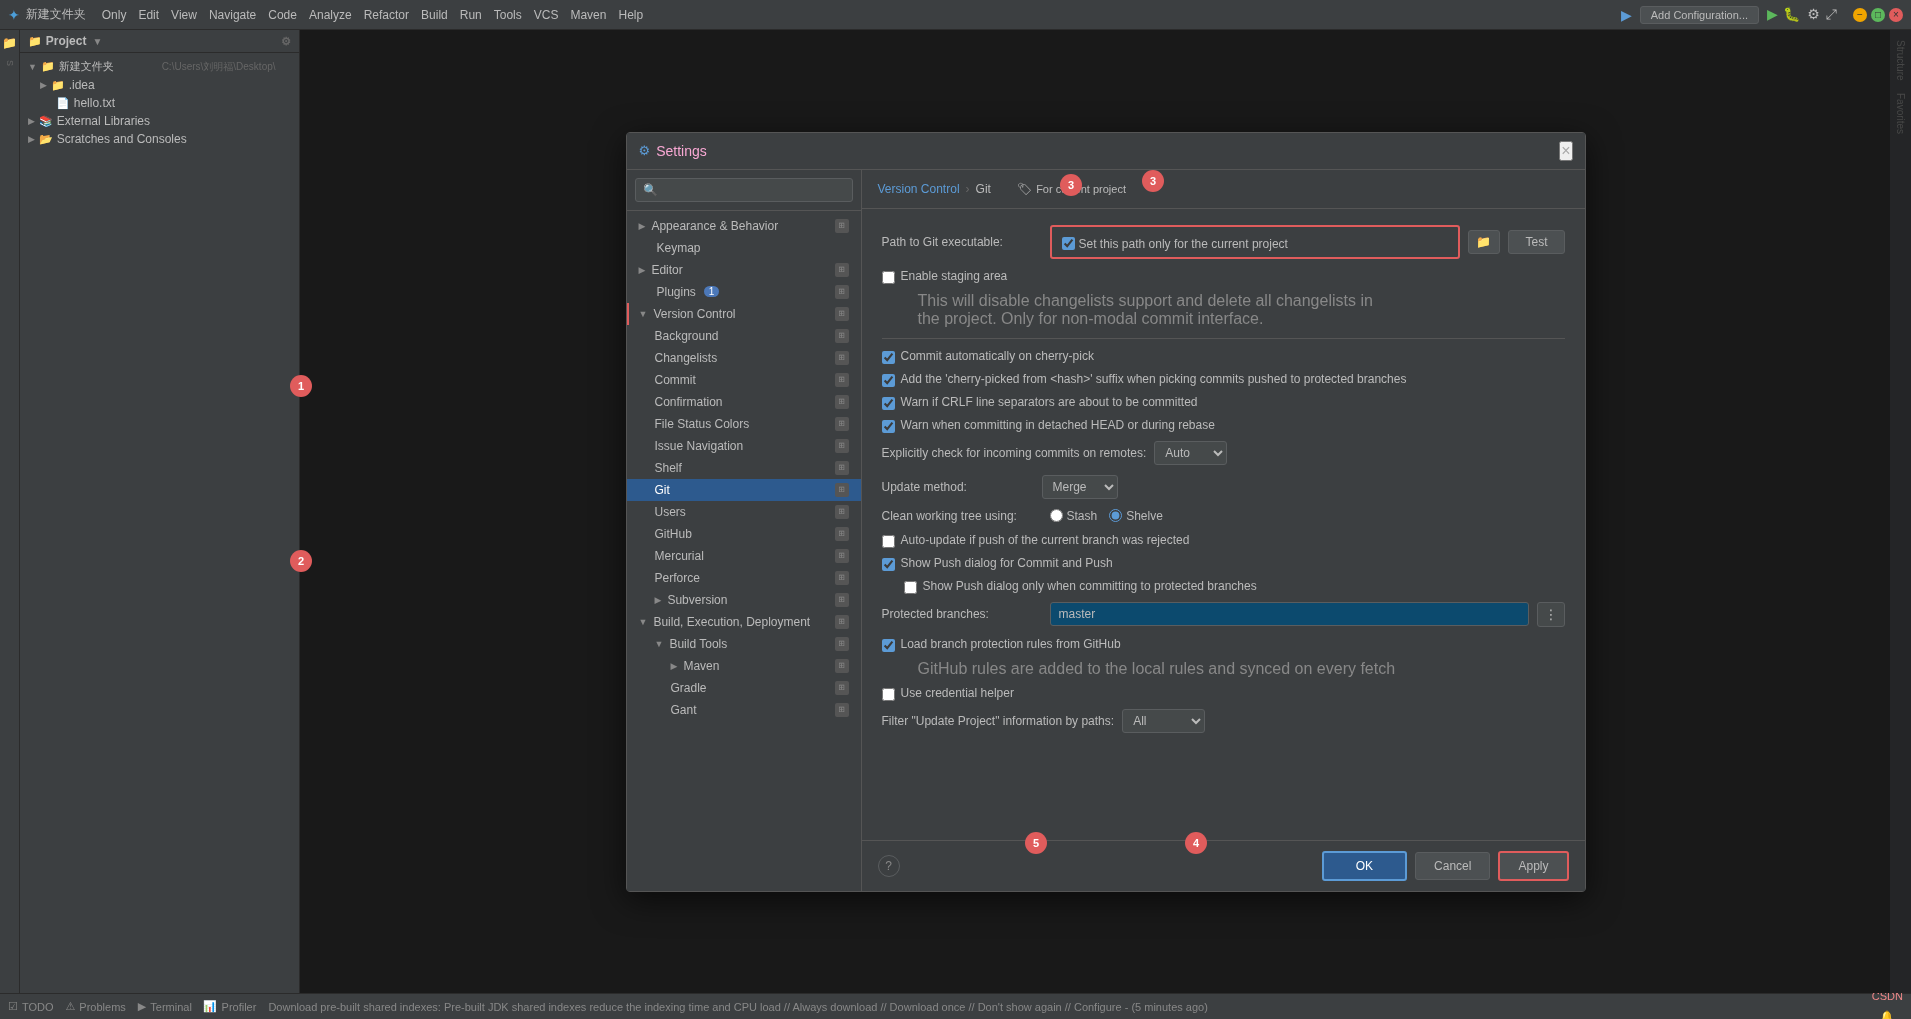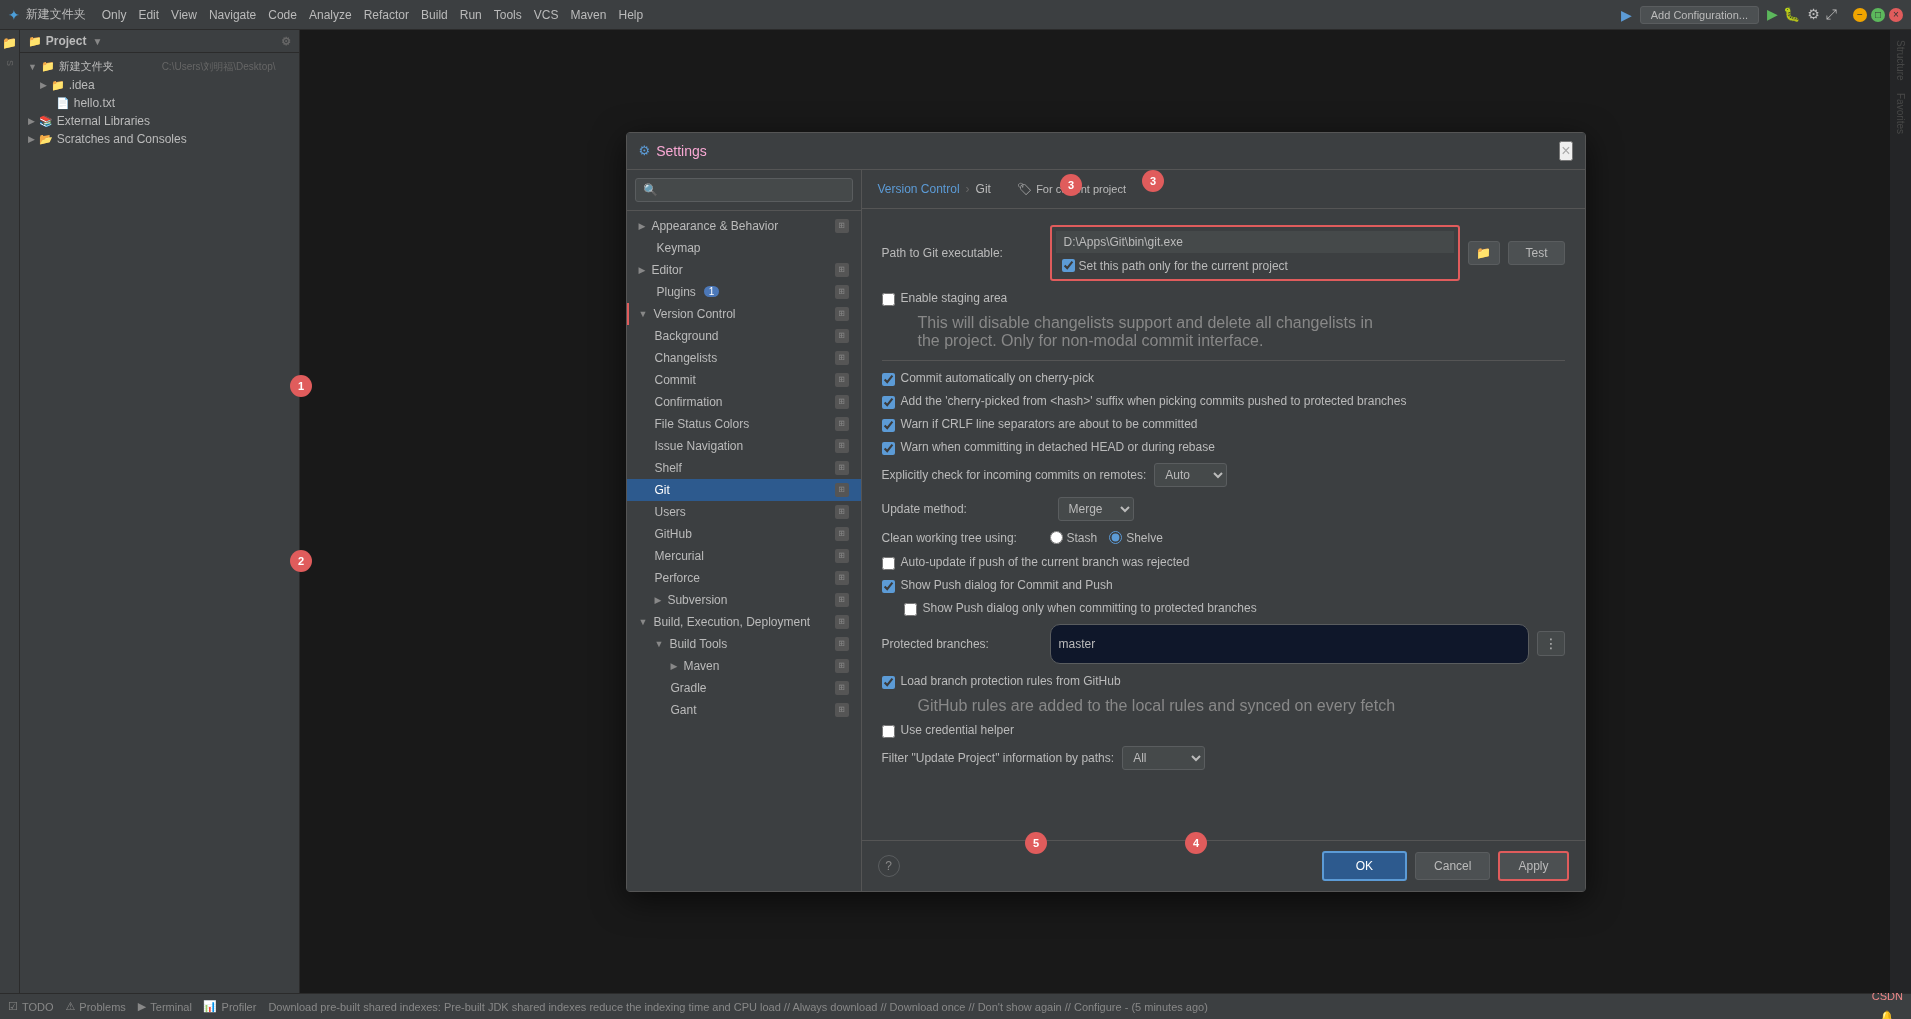--- a/index.html
+++ b/index.html
@@ -413,21 +413,21 @@
       padding: 3px 6px;
       font-size: 12px;
       border-radius: 3px;
       cursor: pointer;
     }
 
     .dropdown-row {
       display: flex;
       align-items: center;
       margin-bottom: 10px;
-      gap: 16px;
+      gap: 0;
     }
 
     .radio-group {
       display: flex;
       align-items: center;
       gap: 12px;
     }
     .radio-label {
       display: flex;
       align-items: center;
@@ -440,26 +440,26 @@
     }
 
     .protected-branches-row {
       display: flex;
       align-items: center;
       margin-bottom: 10px;
       gap: 8px;
     }
     .protected-branches-input {
       flex: 1;
-      background: #0f172a;
+      background: #0c4a6e;
       border: 1px solid #5a5d5f;
       color: #bbb;
-      padding: 12px 8px;
-      font-size: 12px;
-      border-radius: 10px;
+      padding: 4px 8px;
+      font-size: 12px;
+      border-radius: 3px;
       outline: none;
     }
     .expand-btn {
       background: #45494a;
       border: 1px solid #5a5d5f;
       color: #bbb;
       padding: 4px 6px;
       border-radius: 3px;
       cursor: pointer;
     }
@@ -789,21 +789,20 @@
               </div>
 
               <div class="annotation-circle" style="top:-8px;right:-10px;position:relative;">3</div>
             </div>
 
             <div class="settings-content">
 
               <div class="content-row">
                 <span class="content-label">Path to Git executable:</span>
                 <div class="git-path-group">
-                  <input type="text" class="git-path-input" value="D:\Apps\Git\bin\git.exe" style="">
                   <div class="git-path-checkbox-row">
                     <input type="checkbox" checked="" style="">
                     <span>Set this path only for the current project</span>
                   </div>
                 </div>
                 <button class="folder-btn">📁</button>
                 <button class="test-btn">Test</button>
               </div>
 
               <div class="checkbox-row">

